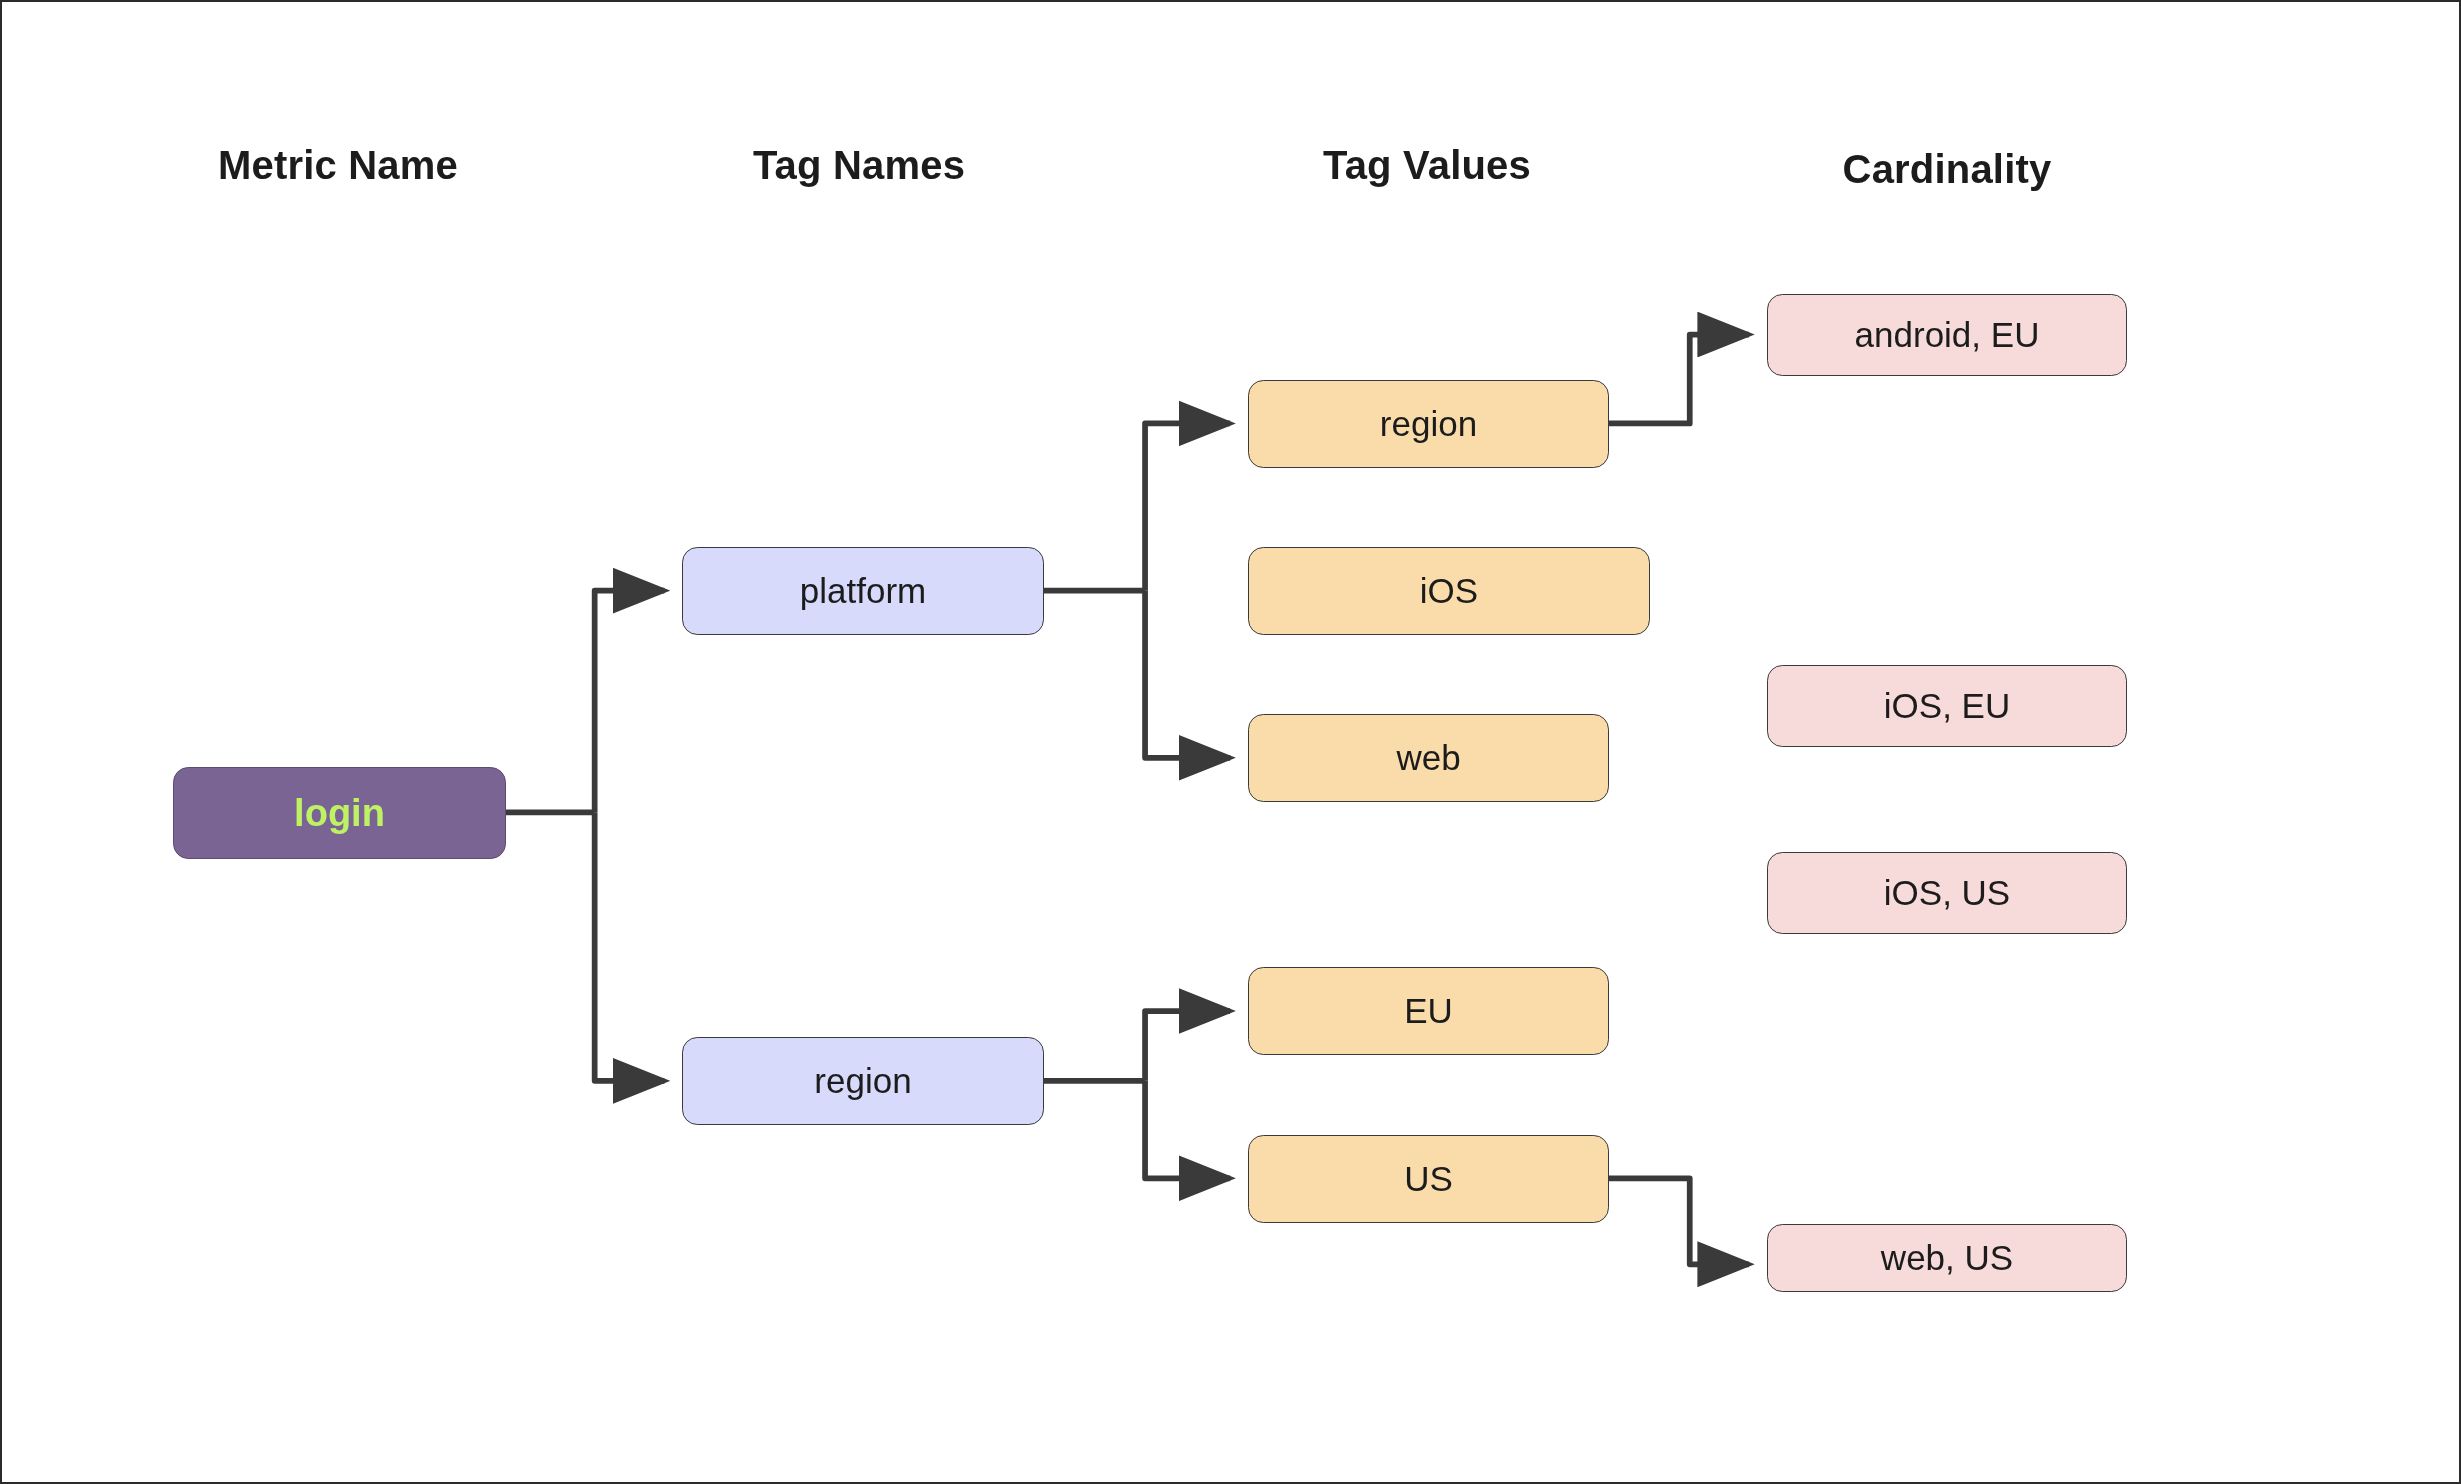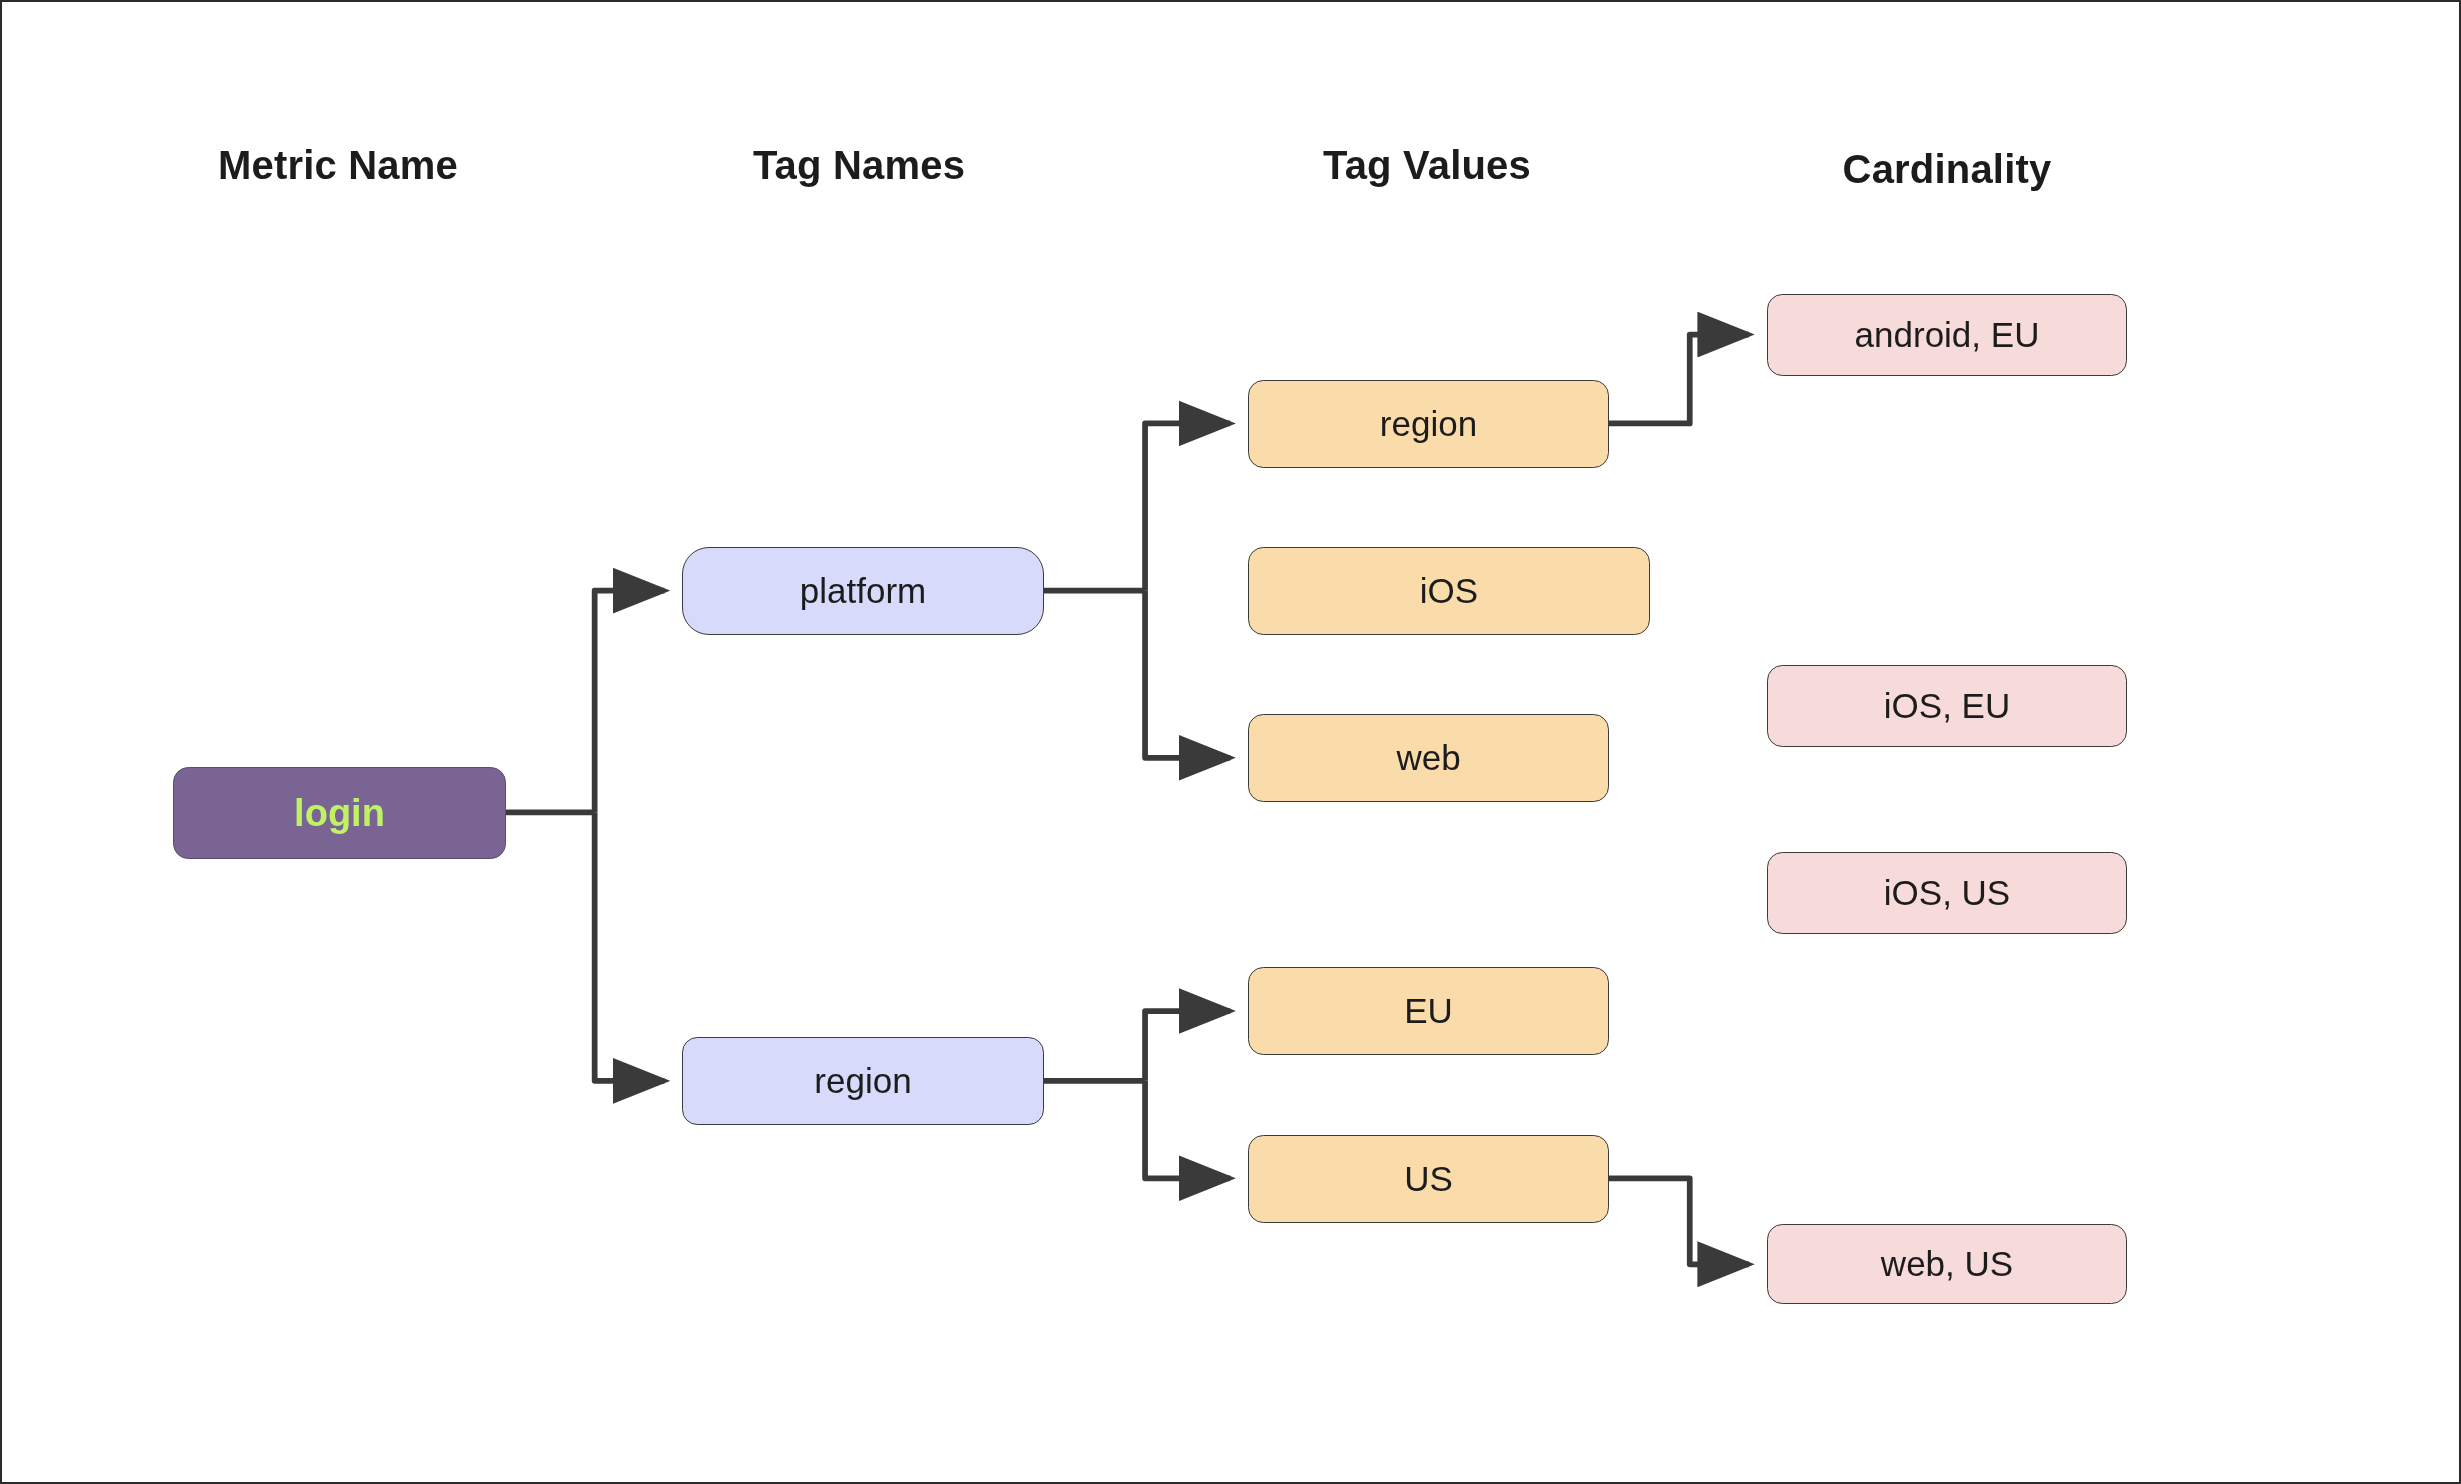--- a/index.html
+++ b/index.html
@@ -101,28 +101,28 @@
     </g>
   </svg>
 
   <div class="col-header" style="left:336px; top:141px;">Metric Name</div>
   <div class="col-header" style="left:857px; top:141px;">Tag Names</div>
   <div class="col-header" style="left:1425px; top:141px;">Tag Values</div>
   <div class="col-header" style="left:1945px; top:145px;">Cardinality</div>
 
   <div class="node root" style="left:171px; top:765px; width:333px; height:92px;">login</div>
 
-  <div class="node tagname" style="left:680px; top:545px; width:362px; height:88px;border-radius:27px;">platform</div>
+  <div class="node tagname" style="left:680px; top:545px; width:362px; height:88px;">platform</div>
   <div class="node tagname" style="left:680px; top:1035px; width:362px; height:88px;">region</div>
 
   <div class="node tagvalue" style="left:1246px; top:378px; width:361px; height:88px;">region</div>
   <div class="node tagvalue" style="left:1246px; top:545px; width:402px; height:88px;">iOS</div>
   <div class="node tagvalue" style="left:1246px; top:712px; width:361px; height:88px;">web</div>
   <div class="node tagvalue" style="left:1246px; top:965px; width:361px; height:88px;">EU</div>
   <div class="node tagvalue" style="left:1246px; top:1133px; width:361px; height:88px;">US</div>
 
   <div class="node cardinality" style="left:1765px; top:292px; width:360px; height:82px;">android, EU</div>
   <div class="node cardinality" style="left:1765px; top:663px; width:360px; height:82px;">iOS, EU</div>
   <div class="node cardinality" style="left:1765px; top:850px; width:360px; height:82px;">iOS, US</div>
-  <div class="node cardinality" style="left:1765px; top:1222px; width:360px; height:80px;">web, US</div>
+  <div class="node cardinality" style="left:1765px; top:1222px; width:360px; height:68px;">web, US</div>
 
 </div>
 
 
 </body></html>

